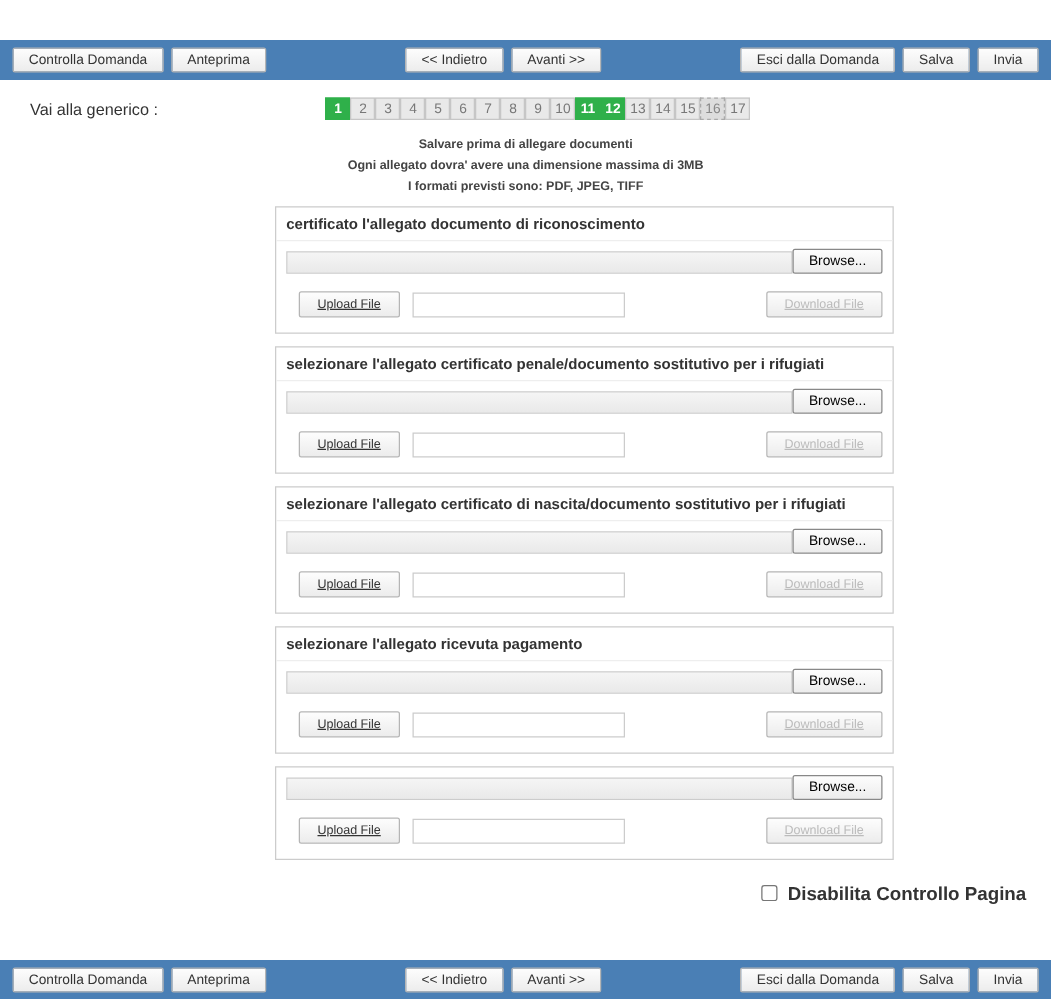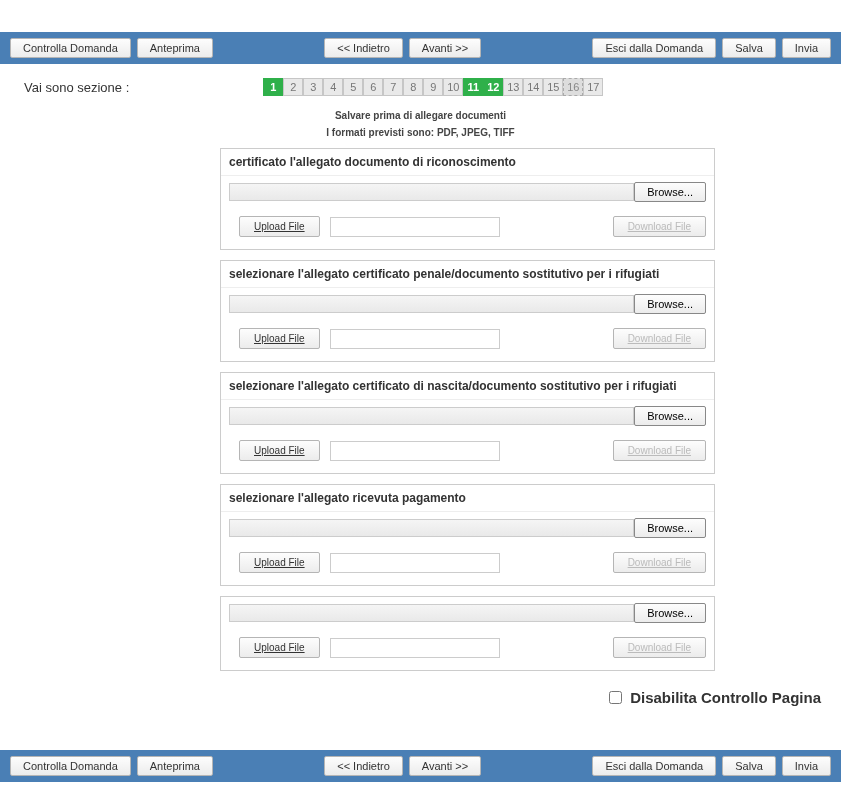--- a/index.html
+++ b/index.html
@@ -71,21 +71,21 @@
     padding-bottom: 10px;
   }
   .attach-title {
     font-weight:bold;
     font-size:12px;
     padding:6px 8px;
     border-bottom:1px solid #eee;
   }
   .browse-row {
     display:flex;
-    align-items:center;
+    align-items:flex-end;
     padding:6px 8px 4px 8px;
     gap:0;
   }
   .progress-bar {
     flex:1;
     height:18px;
     border:1px solid #ccc;
     background:linear-gradient(#f5f5f5,#e9e9e9);
   }
   .browse-btn {
@@ -144,25 +144,26 @@
     <div class="spacer"></div>
     <button class="tb-btn">&lt;&lt; Indietro</button>
     <button class="tb-btn">Avanti &gt;&gt;</button>
     <div class="spacer"></div>
     <button class="tb-btn">Esci dalla Domanda</button>
     <button class="tb-btn">Salva</button>
     <button class="tb-btn">Invia</button>
   </div>
 
   <div class="nav-row">
-    <span class="nav-label">Vai sono sezione :</span>
+    <span class="nav-label">Vai alla generico :</span>
     <span id="nav-pages"><span class="pg active">1</span><span class="pg">2</span><span class="pg">3</span><span class="pg">4</span><span class="pg">5</span><span class="pg">6</span><span class="pg">7</span><span class="pg">8</span><span class="pg">9</span><span class="pg">10</span><span class="pg active">11</span><span class="pg active">12</span><span class="pg">13</span><span class="pg">14</span><span class="pg">15</span><span class="pg current">16</span><span class="pg">17</span></span>
   </div>
 
   <div class="instr">Salvare prima di allegare documenti</div>
+  <div class="instr">Ogni allegato dovra' avere una dimensione massima di 3MB</div>
   <div class="instr">I formati previsti sono: PDF, JPEG, TIFF</div>
 
   <div class="section-wrap" id="sections">
       <div class="attach-box">
         <div class="attach-title">certificato l'allegato documento di riconoscimento</div>
         <div class="browse-row">
           <div class="progress-bar"></div>
           <button class="browse-btn">Browse...</button>
         </div>
         <div class="btn-row">

